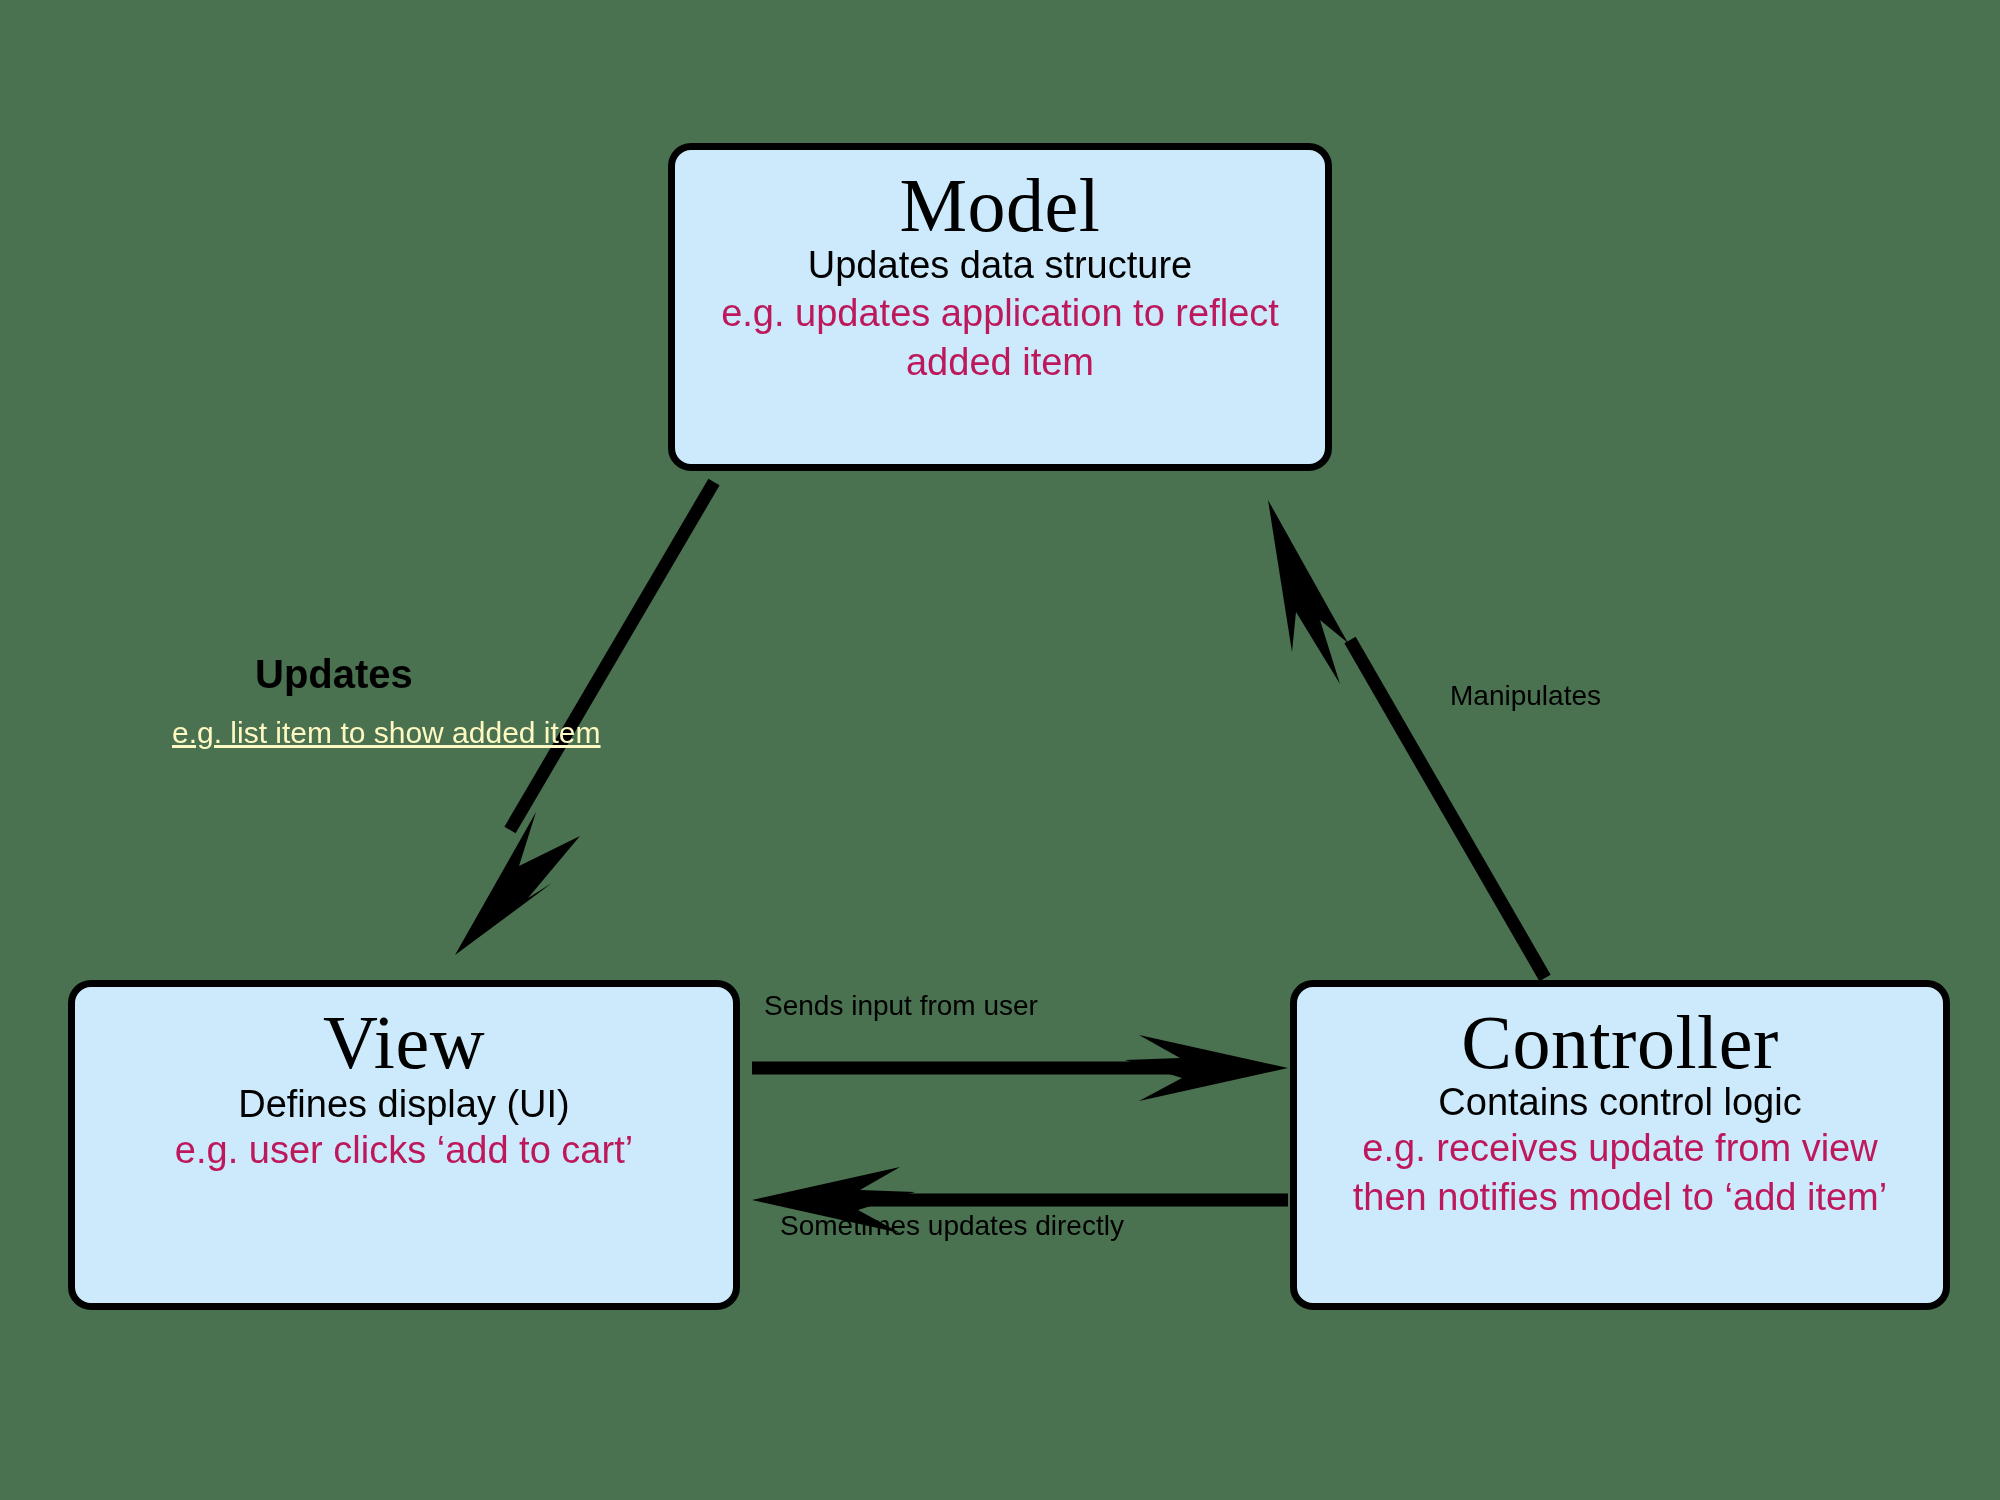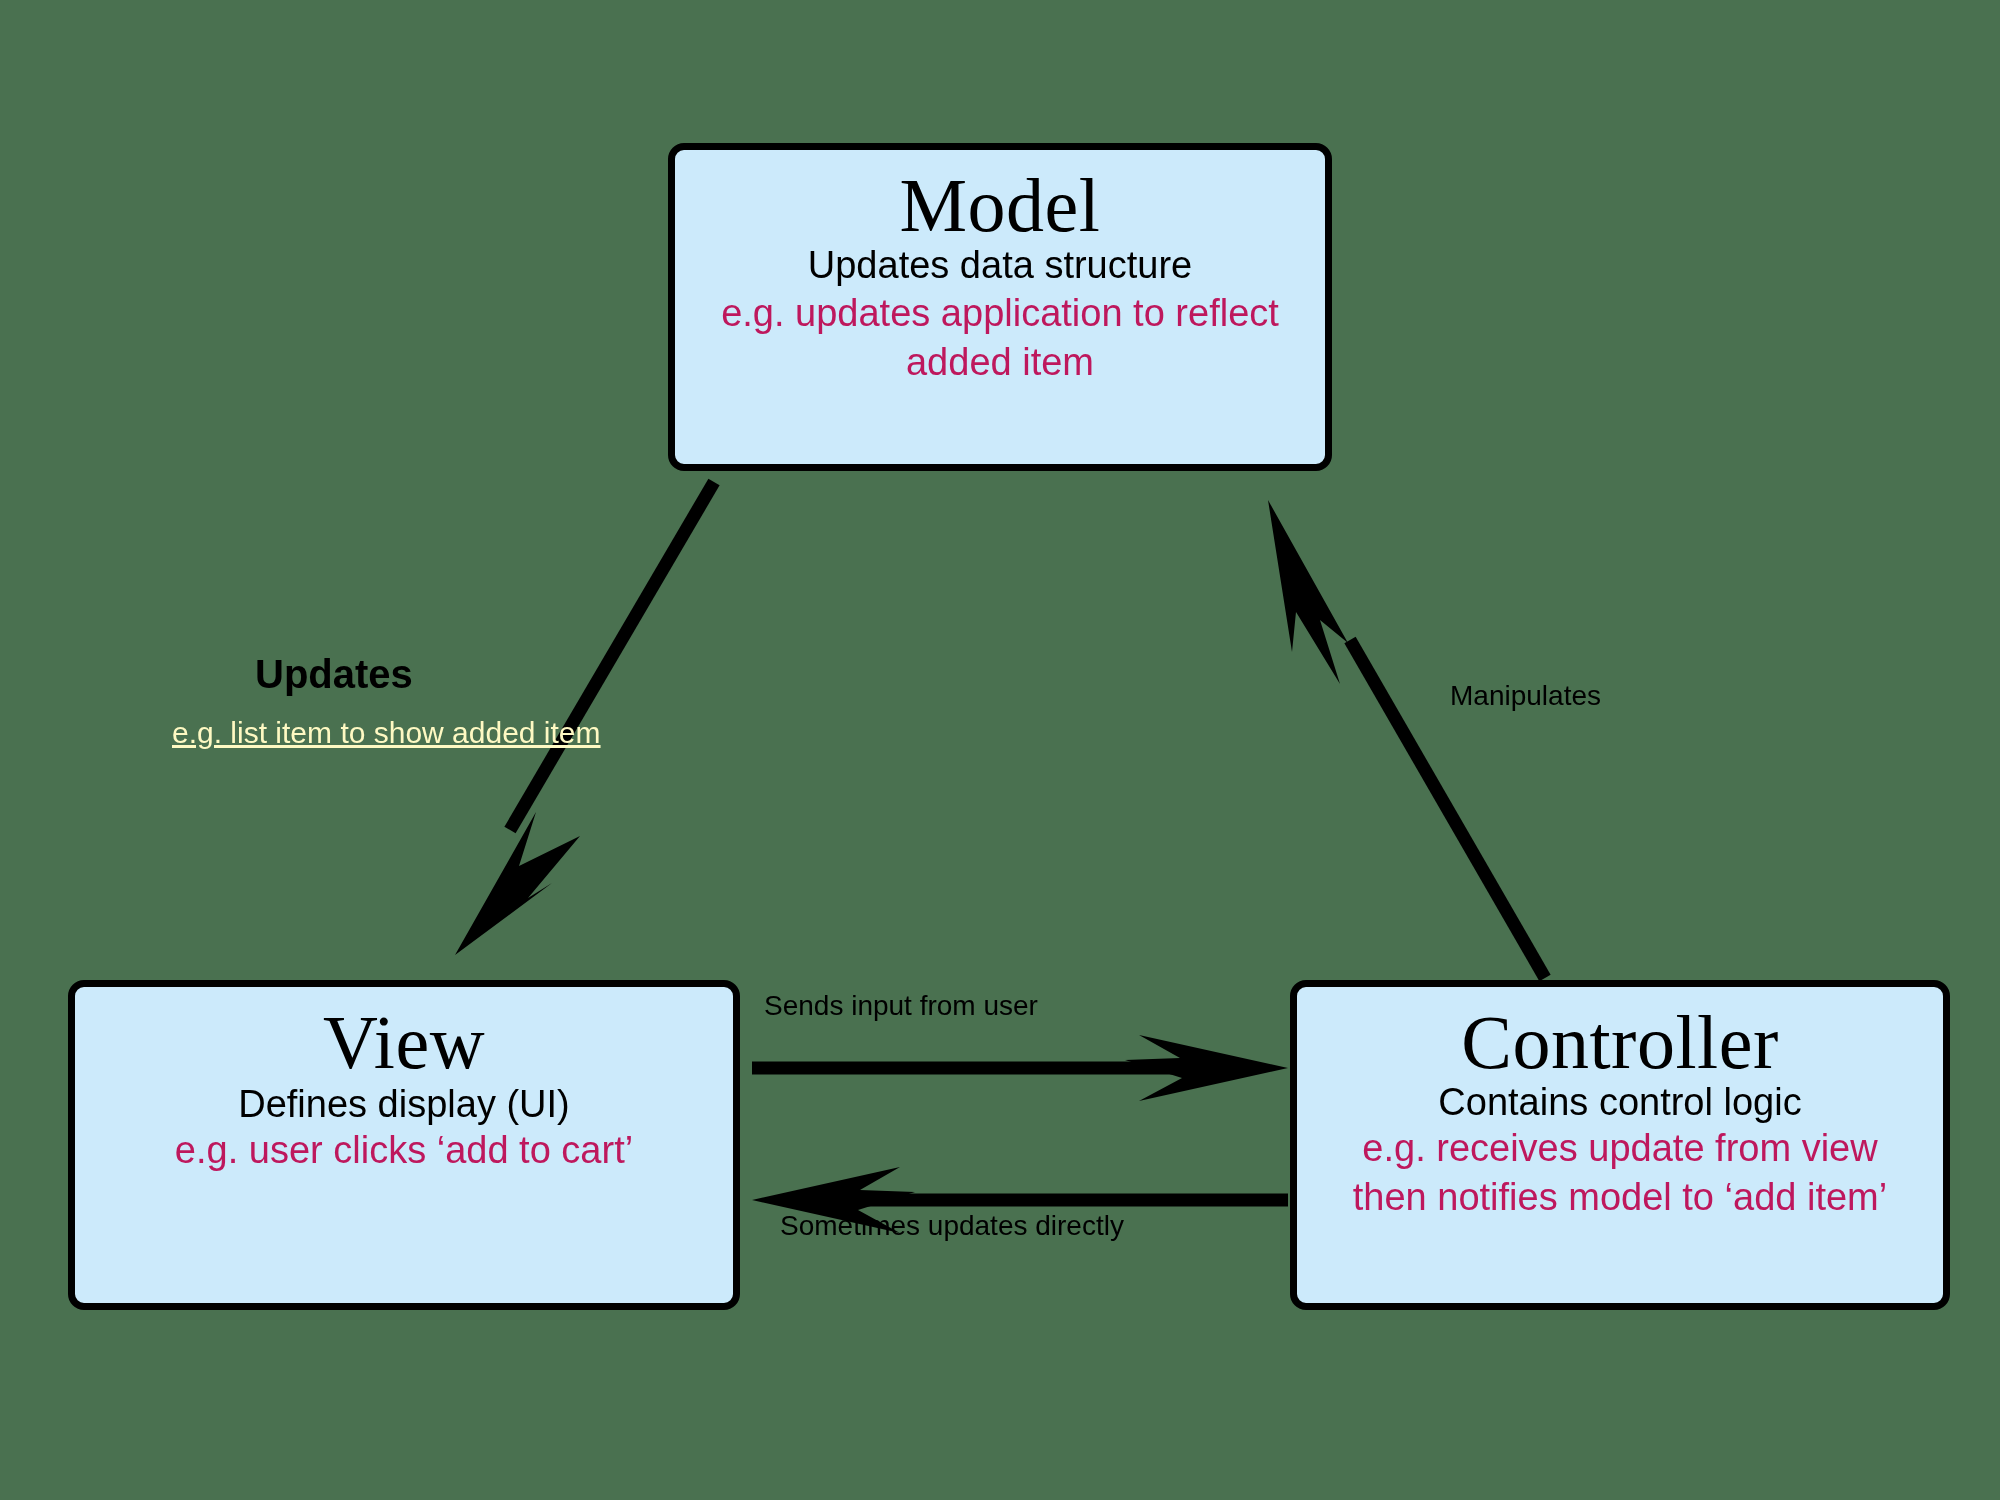--- a/index.html
+++ b/index.html
@@ -15,21 +15,21 @@
     overflow: hidden;
     font-family: "Liberation Sans", sans-serif;
   }
 
   
   .node {
     position: absolute;
     box-sizing: border-box;
     background: #cceafb;
     border: 7px solid #000000;
-    border-radius: 16px;
+    border-radius: 23px;
     display: flex;
     flex-direction: column;
     align-items: center;
     justify-content: flex-start;
     text-align: center;
     padding-top: 18px;
   }
   .node-title {
     font-family: "Liberation Serif", serif;
     font-size: 76px;

